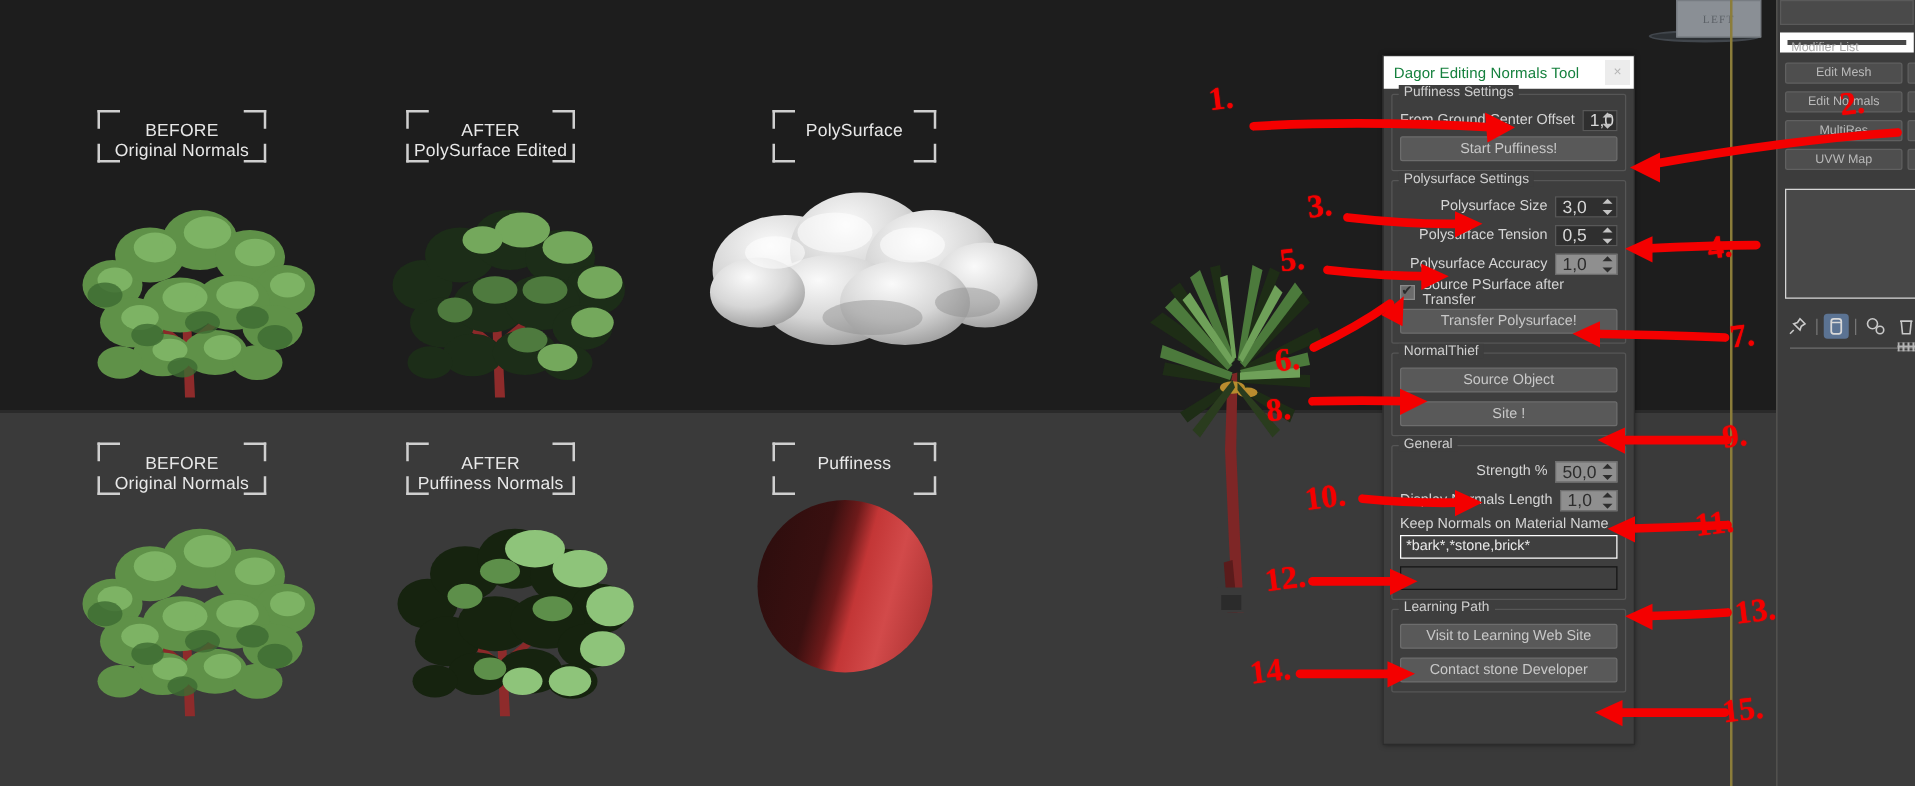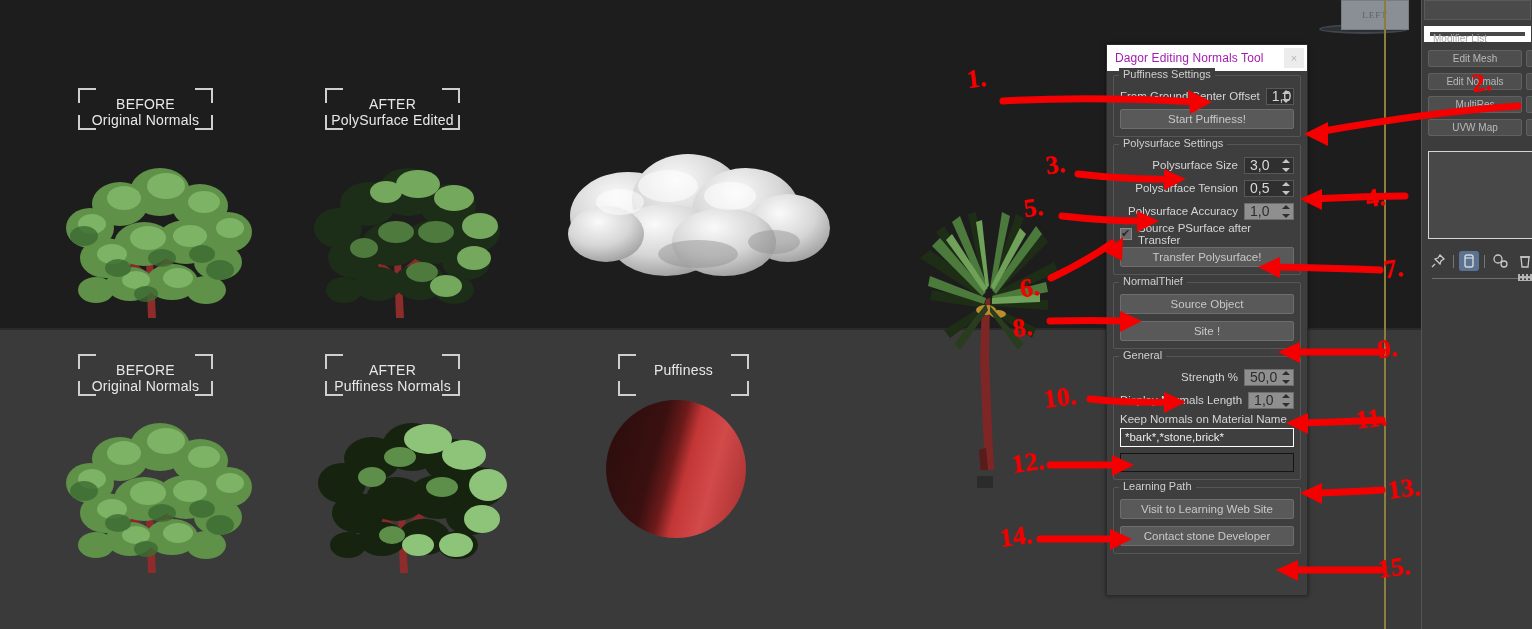--- a/index.html
+++ b/index.html
@@ -112,21 +112,21 @@
   .tool {
     position:absolute; left:1106px; top:44px; width:202px; height:552px;
     background:#3e3e3e; border:1px solid #2b2b2b;
     box-shadow:0 0 4px rgba(0,0,0,.5);
   }
   .tool-title {
     position:relative; height:26px; background:#ffffff;
     display:flex; align-items:center;
   }
   .tool-title .t {
-    color:#a21caf; font-size:12px; padding-left:8px; letter-spacing:.1px;
+    color:#15803d; font-size:12px; padding-left:8px; letter-spacing:.1px;
   }
   .tool-close {
     position:absolute; right:3px; top:3px; width:20px; height:20px;
     background:#ececec; color:#b5b5b5; font-size:11px;
     display:flex; align-items:center; justify-content:center;
   }
   .tool-body { position:relative; padding:4px 6px 6px 6px; }
 
   .group {
     position:relative; border:1px solid #565656; border-radius:2px;
@@ -222,20 +222,29 @@
       <span class="brk tl"></span>
       <span class="brk tr"></span>
       <span class="brk bl"></span>
       <span class="brk br"></span>
       <div class="txt">
         <span class="l1">AFTER</span>
         <span class="l2">PolySurface Edited</span>
       </div>
     </div>
 
+    <div class="vlabel" style="left:618px; top:88px; width:131px; height:42px;">
+      <span class="brk tl"></span>
+      <span class="brk tr"></span>
+      <span class="brk bl"></span>
+      <span class="brk br"></span>
+      <div class="txt">
+        <span class="l1">PolySurface</span>
+      </div>
+    </div>
 
     <div class="vlabel" style="left:78px; top:354px; width:135px; height:42px;">
       <span class="brk tl"></span>
       <span class="brk tr"></span>
       <span class="brk bl"></span>
       <span class="brk br"></span>
       <div class="txt">
         <span class="l1">BEFORE</span>
         <span class="l2">Original Normals</span>
       </div>

